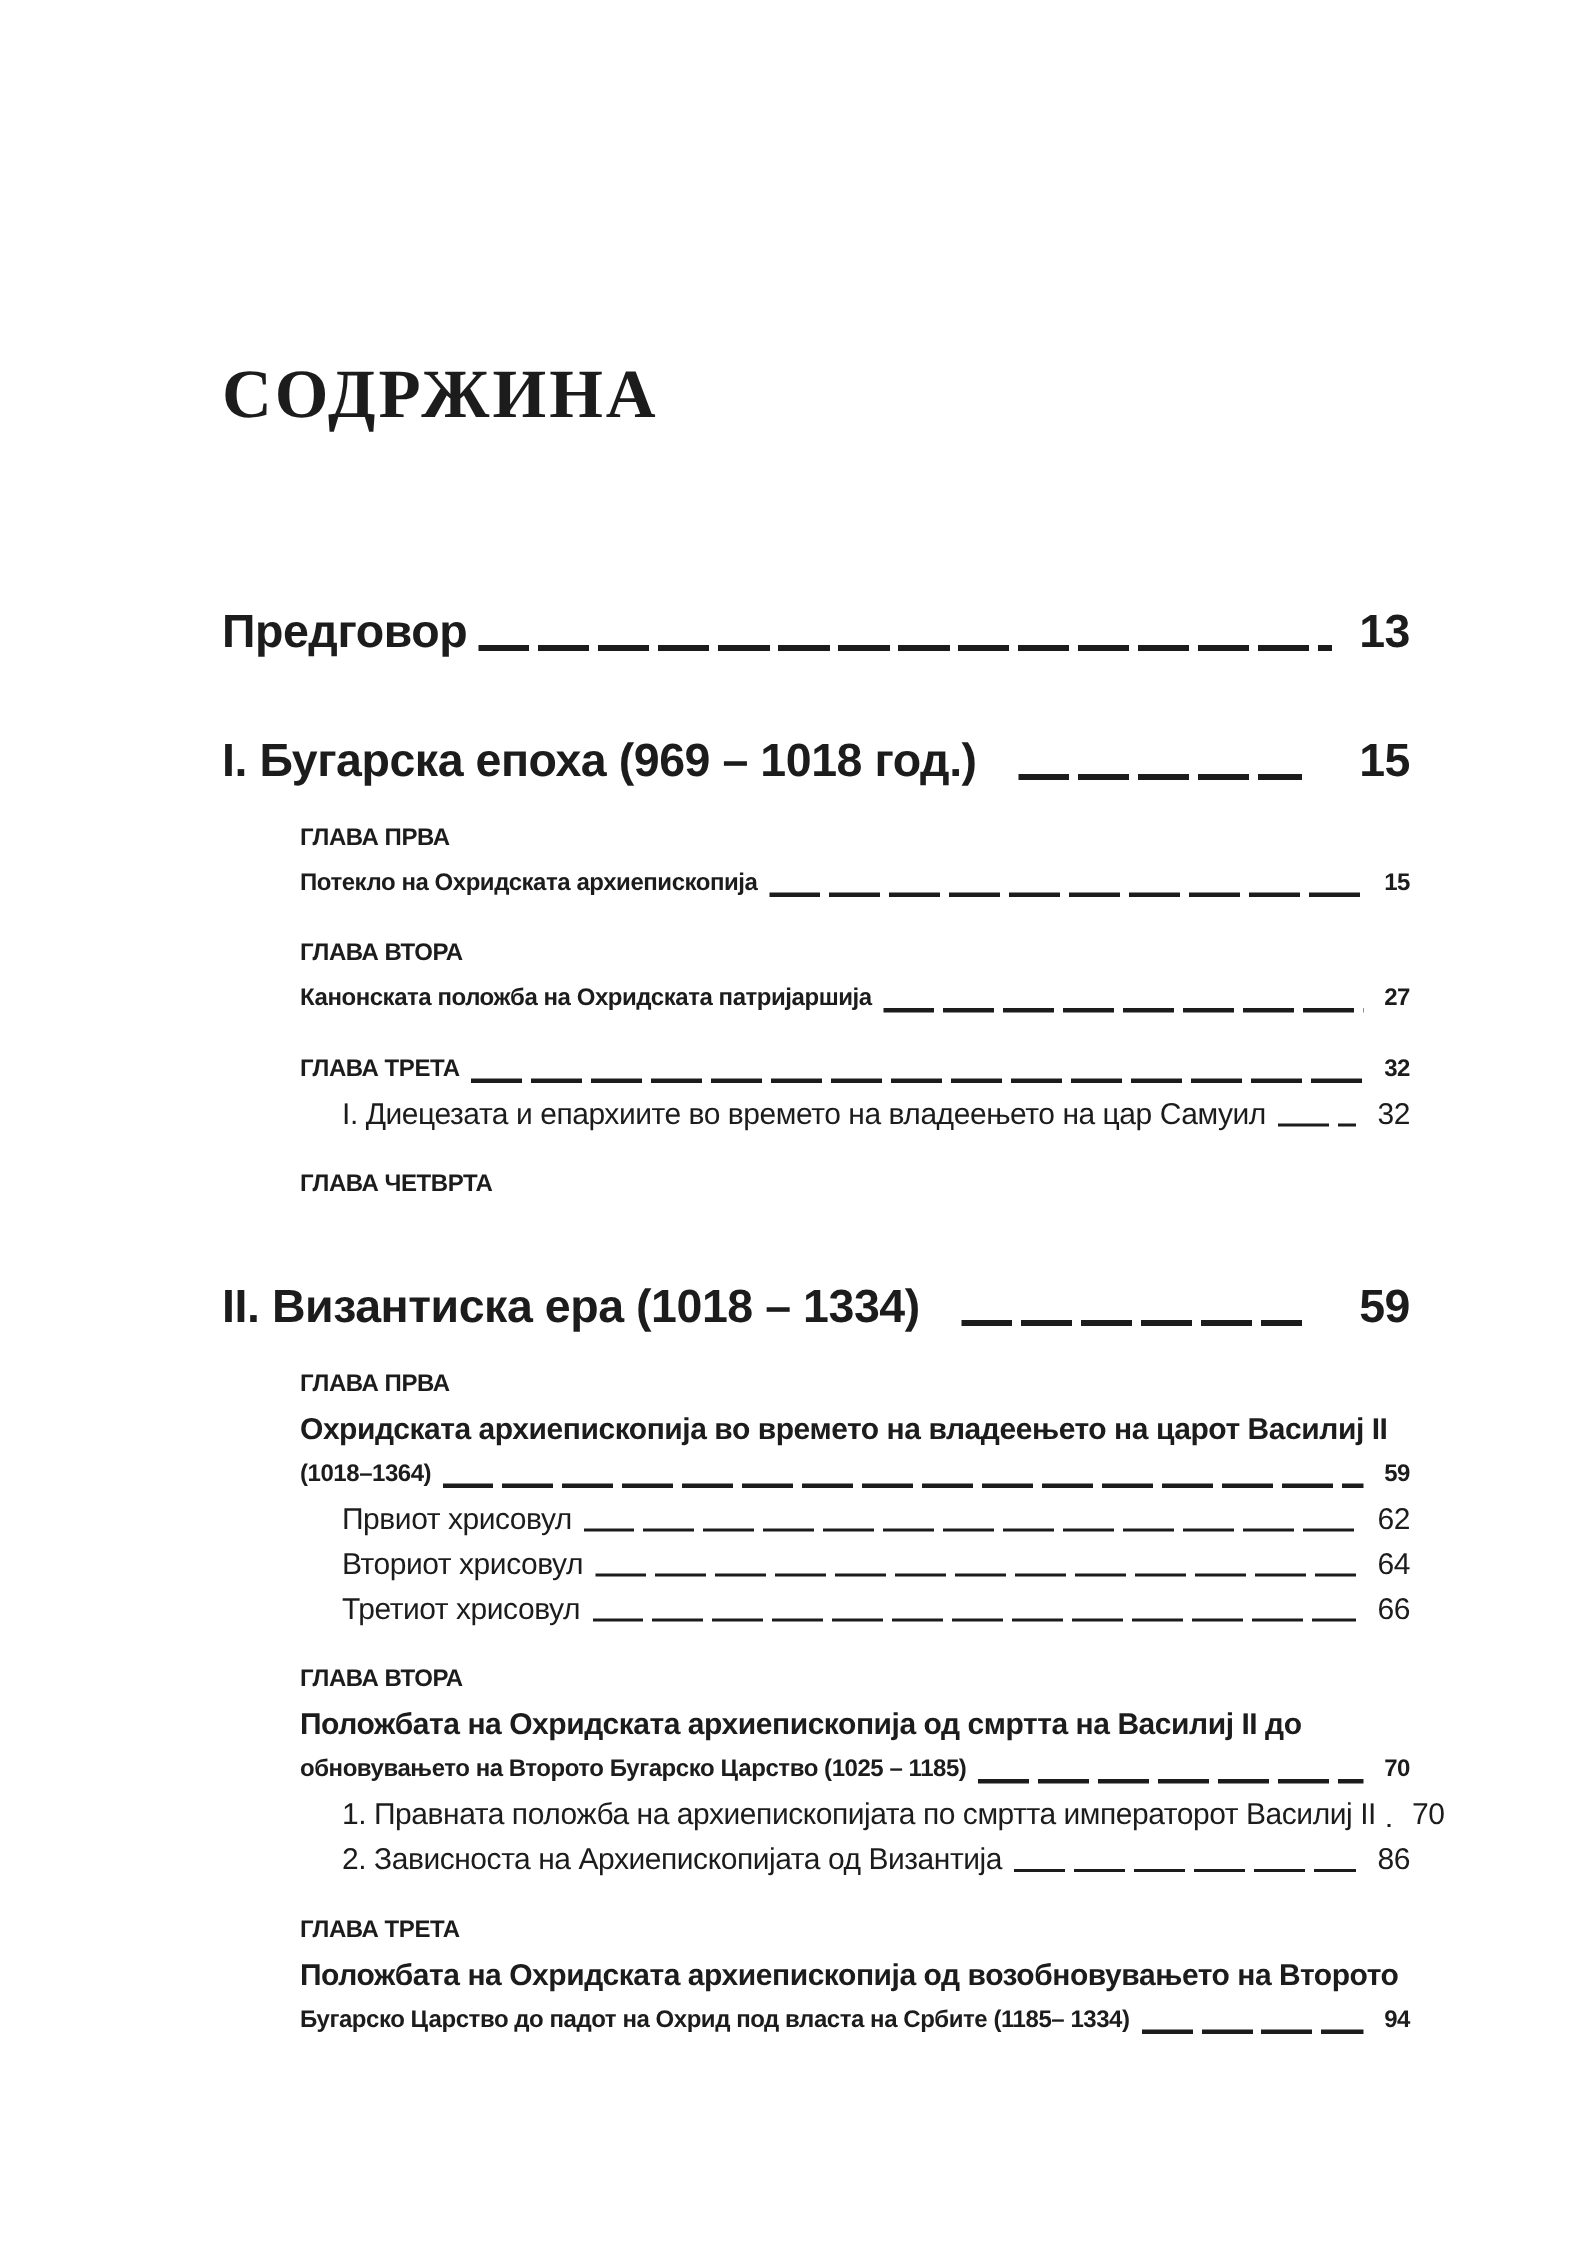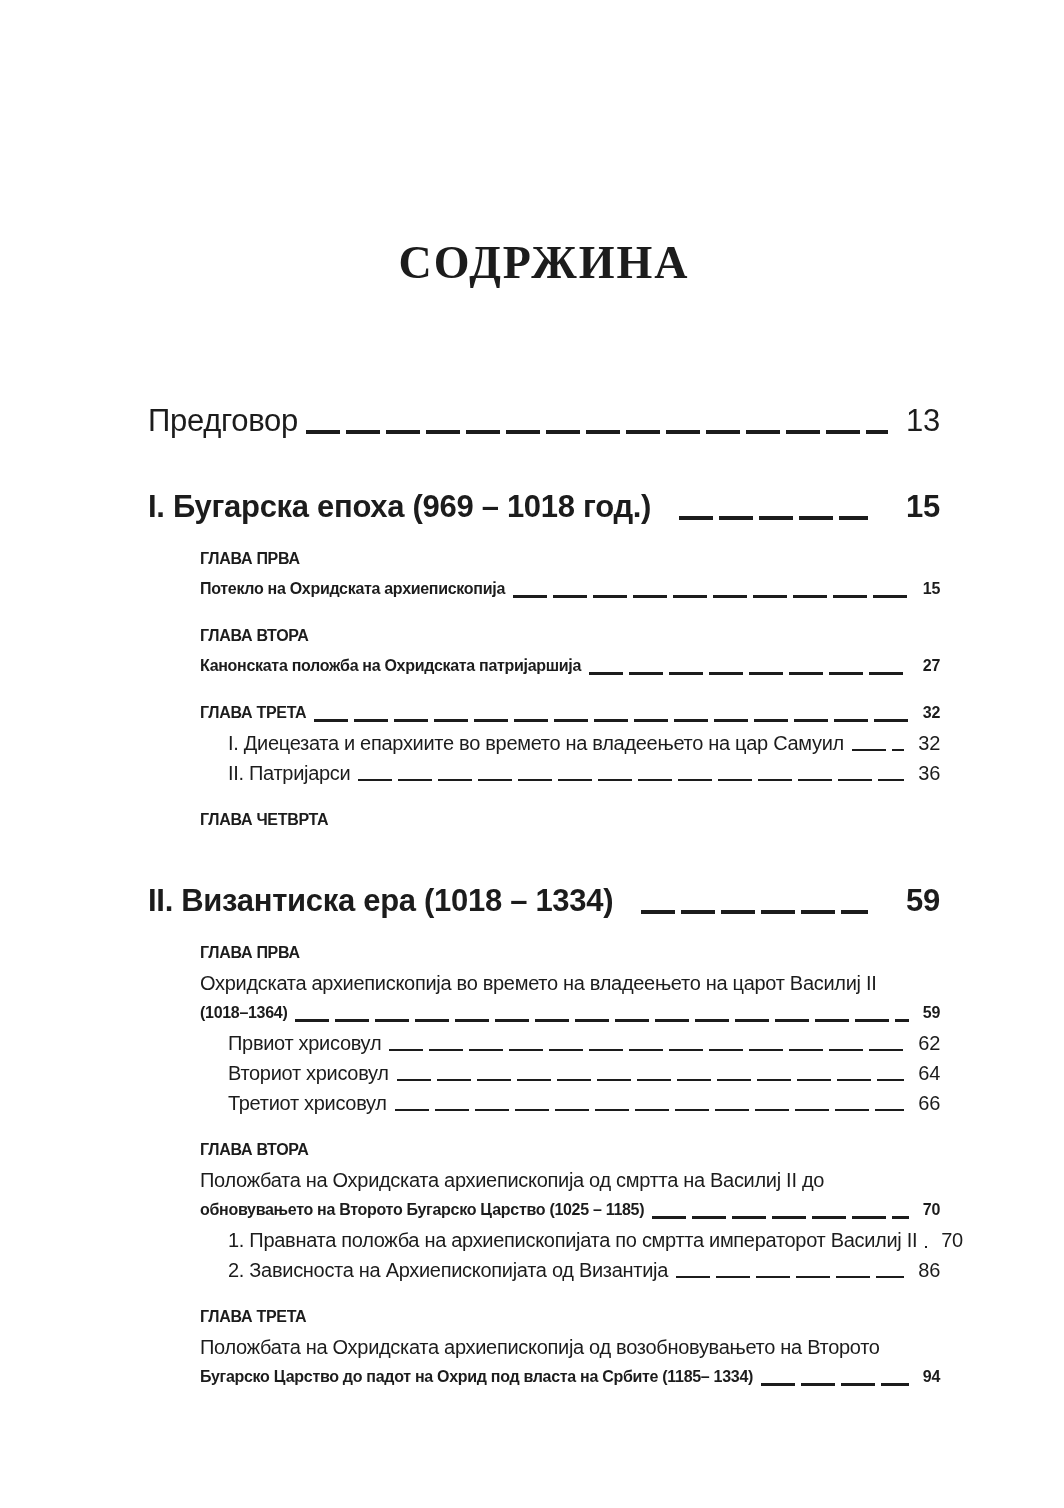--- a/index.html
+++ b/index.html
@@ -17,21 +17,20 @@
     font-family: "Liberation Sans", sans-serif;
     overflow: hidden;
     box-sizing: border-box;
   }
   .content {
     padding: 0 124px 0 148px;
   }
   .title {
     margin: 0;
     padding-top: 238px;
-    text-align: center;
     font-family: "Liberation Serif", serif;
     font-weight: 700;
     font-size: 46px;
     letter-spacing: 2px;
     line-height: 1.1;
     color: #1c1c1c;
   }
   .row {
     display: flex;
     align-items: baseline;
@@ -53,21 +52,21 @@
     bottom: 5px;
     height: 3px;
     background: repeating-linear-gradient(to right, currentColor 0 34px, transparent 34px 40px);
   }
   .pnum { flex: 0 0 auto; text-align: right; }
 
   
   .row-top {
     margin-top: 112px;
     font-size: 31px;
-    font-weight: 400;
+    font-weight: 700;
     line-height: 1.3;
   }
   .row-top .leader::after { height: 4px; bottom: 7px; right: 18px; }
 
   
   .row-section {
     margin-top: 46px;
     font-size: 31px;
     font-weight: 700;
     line-height: 1.3;
@@ -89,21 +88,21 @@
     font-size: 16px;
     font-weight: 700;
     line-height: 30px;
   }
   .row-chapter .leader::after, .row-chapter-head .leader::after { height: 3px; bottom: 6px; }
 
   
   .row-chapter-line {
     margin-left: 52px;
     font-size: 20px;
-    font-weight: 400;
+    font-weight: 700;
     line-height: 30px;
   }
 
   
   .row-sub {
     margin-left: 80px;
     font-size: 20px;
     font-weight: 400;
     line-height: 30px;
     align-items: flex-end;
@@ -151,25 +150,20 @@
     <div class="row row-chapter row-chapter-head">
       <span class="label">ГЛАВА ТРЕТА</span>
       <span class="leader"></span>
       <span class="pnum">32</span>
     </div>
     <div class="row row-sub">
       <span class="label">I. Диецезата и епархиите во времето на владеењето на цар Самуил</span>
       <span class="leader"></span>
       <span class="pnum">32</span>
     </div>
-    <div class="row row-sub">
-      <span class="label">II. Патријарси</span>
-      <span class="leader"></span>
-      <span class="pnum">36</span>
-    </div>
 
     <div class="row row-chapter-head">
       <span class="label">ГЛАВА ЧЕТВРТА</span>
     </div>
 
     <div class="row row-section">
       <span class="label">II. Византиска ера (1018 – 1334)</span>
       <span class="leader"></span>
       <span class="pnum">59</span>
     </div>

